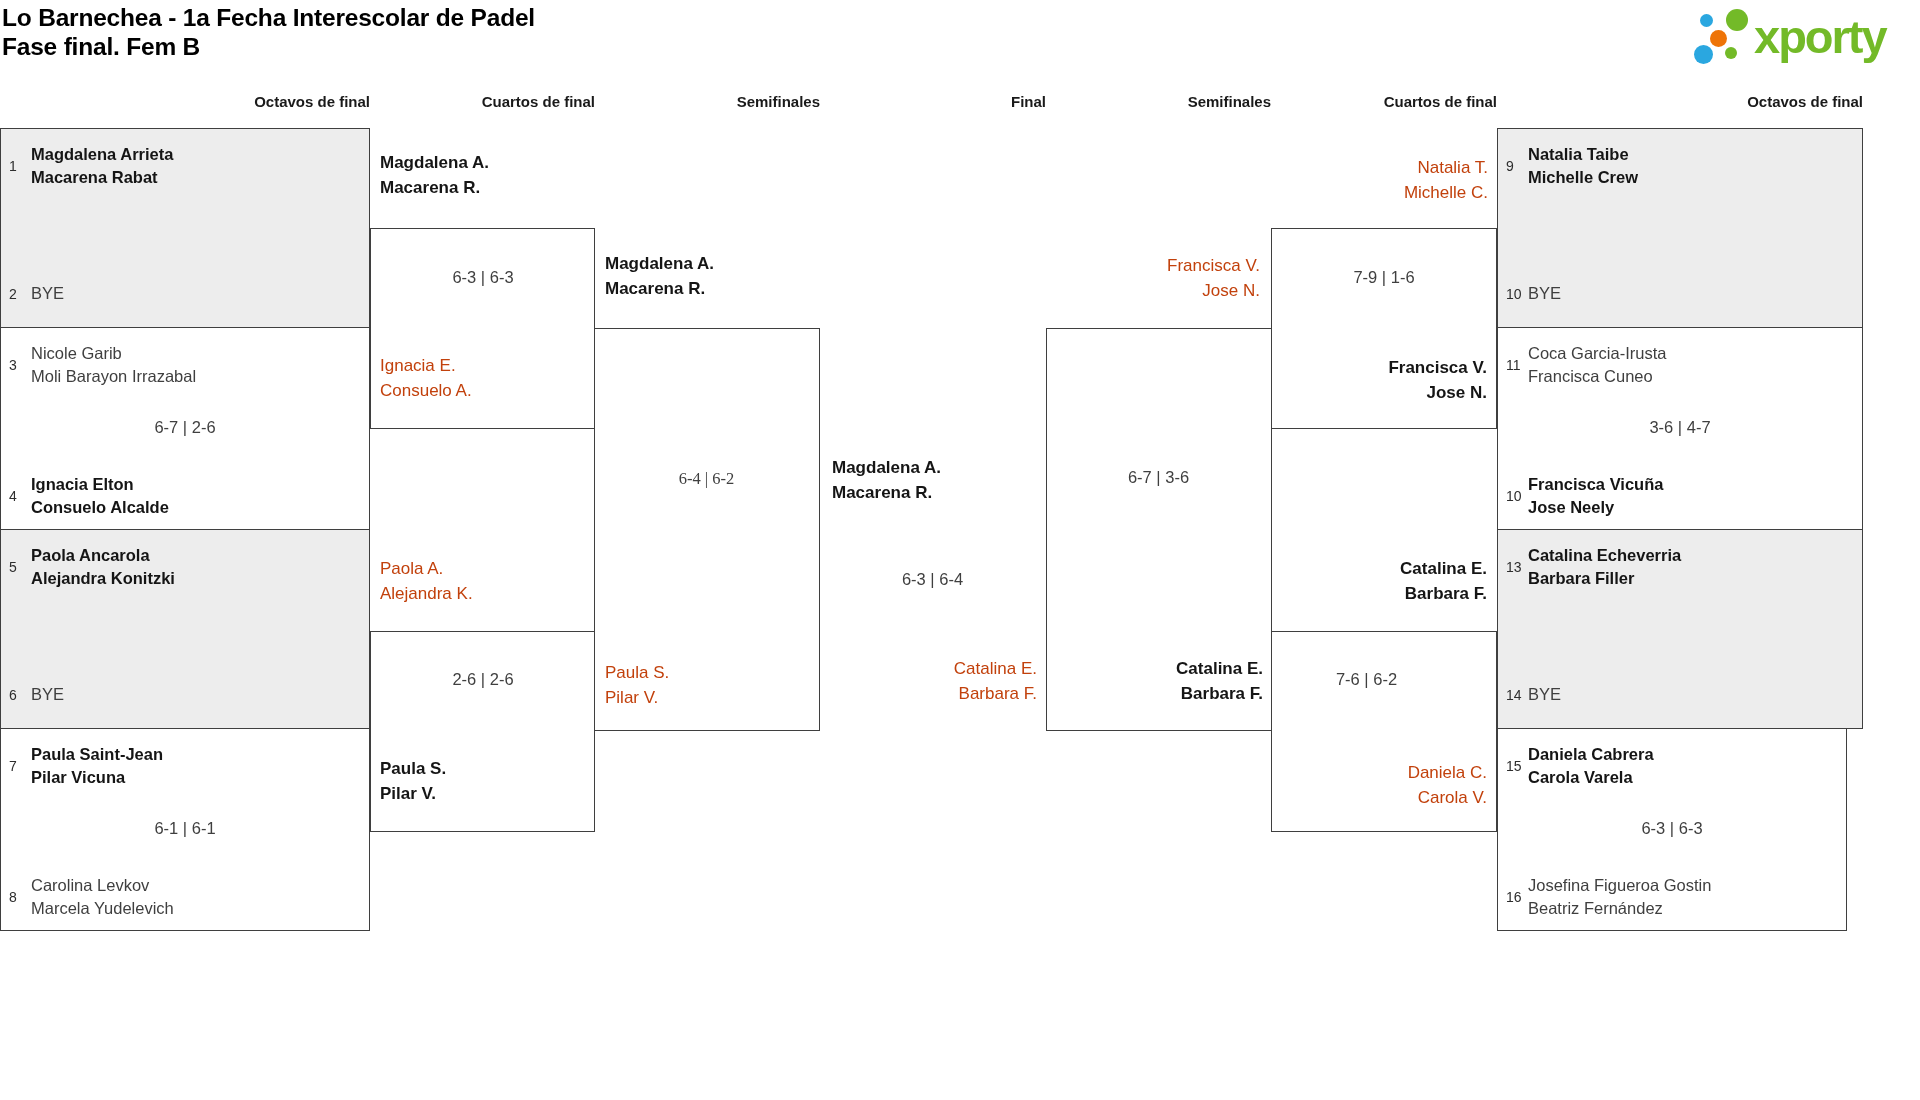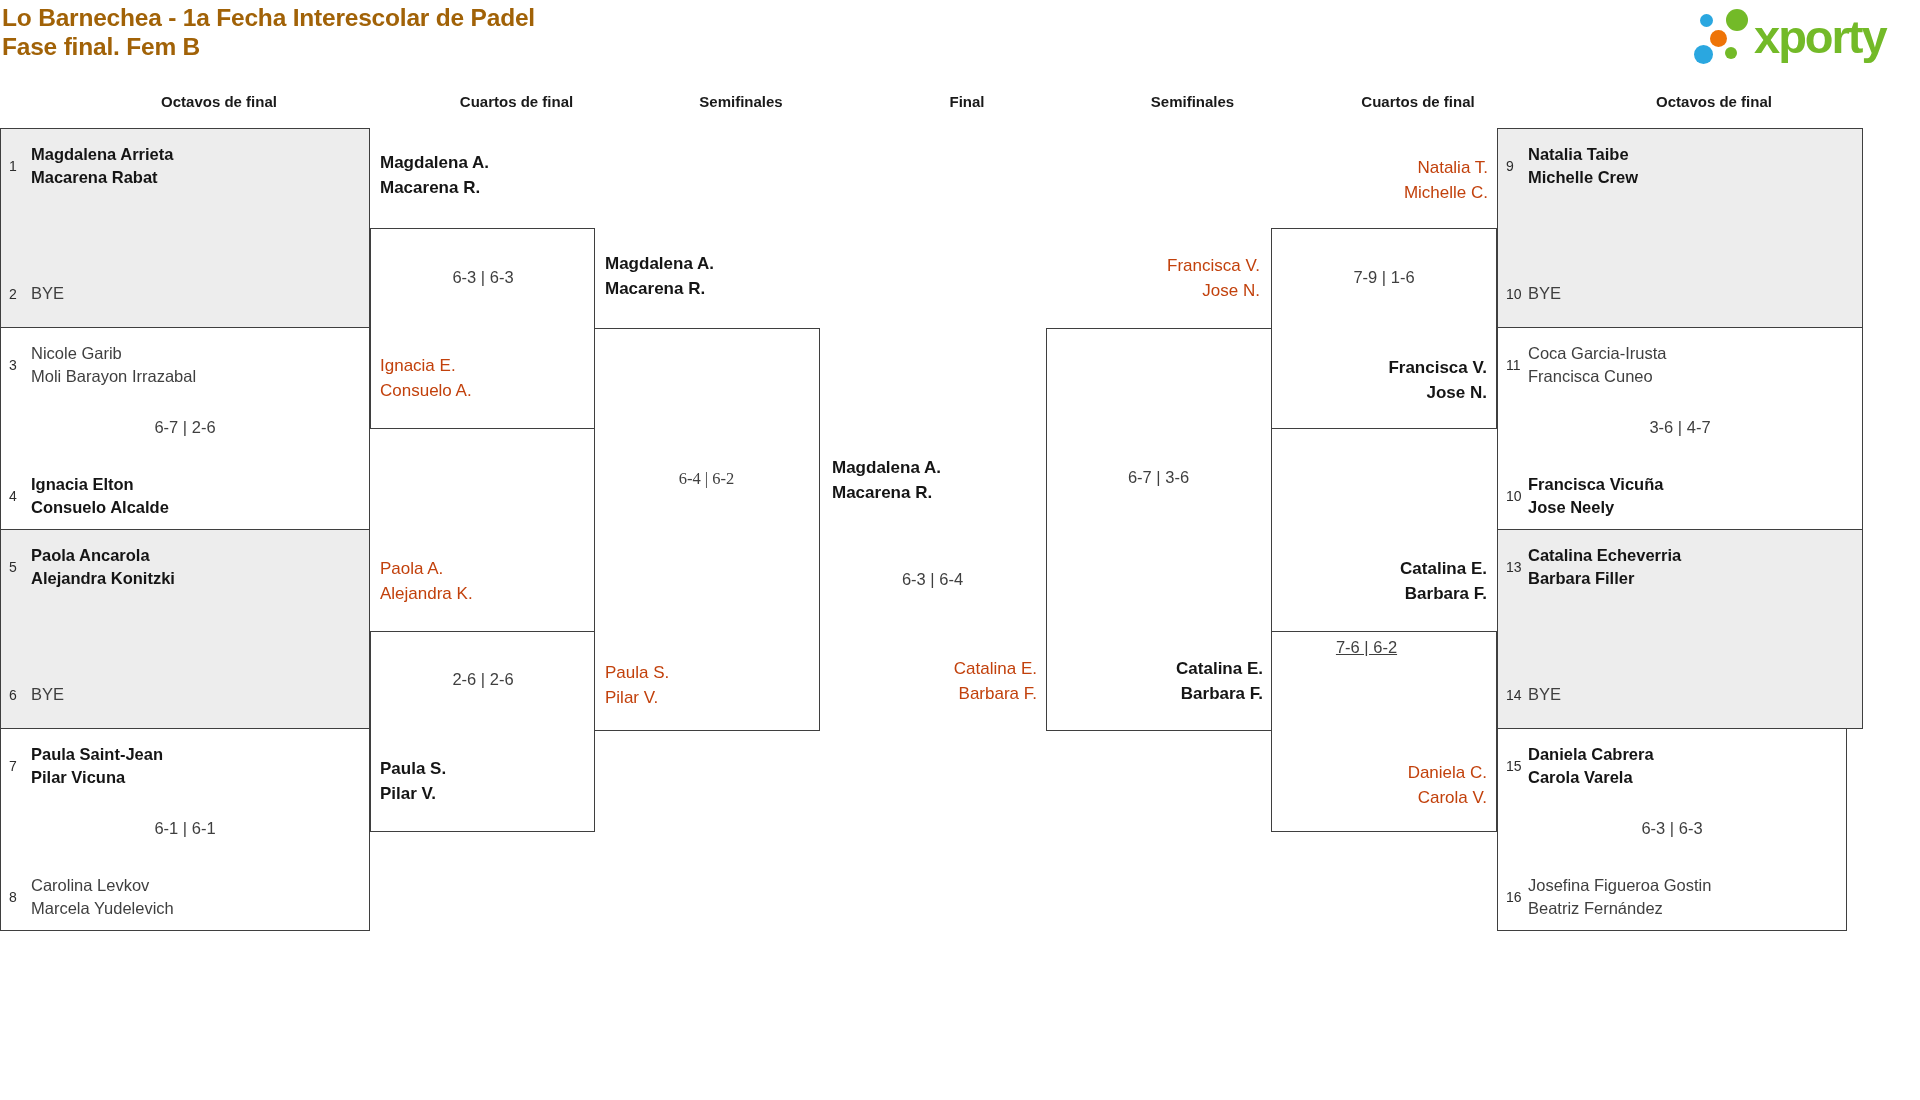--- a/index.html
+++ b/index.html
@@ -1,26 +1,26 @@
 <!DOCTYPE html>
 <html><head>
 <meta charset="utf-8">
 <style>
   html,body{margin:0;padding:0;background:#fff;}
   .page{position:relative;width:1920px;height:1100px;background:#fff;overflow:hidden;
         font-family:"Liberation Sans","DejaVu Sans",sans-serif;}
   .title{position:absolute;left:2px;top:3px;font-size:24.5px;font-weight:700;
-         line-height:29px;color:#a16207;letter-spacing:-0.2px;}
+         line-height:29px;color:#000000;letter-spacing:-0.2px;}
   
   .logo{position:absolute;left:1690px;top:5px;width:228px;height:62px;}
   .dot{position:absolute;border-radius:50%;}
   .logo-text{position:absolute;left:64px;top:4px;font-size:47px;font-weight:700;
              letter-spacing:-2px;color:#73ba28;}
   
-  .rh{position:absolute;top:93px;text-align:center;font-size:15px;font-weight:700;color:#1a1a1a;padding-left:34px;}
+  .rh{position:absolute;top:93px;text-align:right;font-size:15px;font-weight:700;color:#1a1a1a;}
   
   .box{position:absolute;border:1.5px solid #3f3f3f;box-sizing:border-box;background:#fff;}
   .box.shaded{background:#ededed;}
   .box.hollow{background:transparent;}
   
   .entry{position:absolute;left:8px;right:6px;display:flex;align-items:center;}
   .entry .seed{width:18px;margin-right:4px;font-size:14px;color:#2d2d2d;flex:none;}
   .entry .nm{font-size:16.5px;line-height:23px;color:#3f3f3f;}
   .entry .nm .l{display:block;}
   .entry.winner .nm{font-weight:700;color:#151515;}
@@ -255,19 +255,19 @@
   <div class="score" style="left:1271px;width:226px;top:266px;">7-9 | 1-6</div>
   <div class="pair right winner" style="left:1271px;width:216px;top:355px;">
     <span class="l">Francisca V.</span>
       <span class="l">Jose N.</span>
   </div>
 
   <div class="pair right winner" style="left:1271px;width:216px;top:556px;">
     <span class="l">Catalina E.</span>
       <span class="l">Barbara F.</span>
   </div>
-  <div class="score" style="left:1271px;width:191px;top:636px;text-decoration:underline;">7-6 | 6-2</div>
+  <div class="score" style="left:1271px;width:191px;top:668px;">7-6 | 6-2</div>
   <div class="pair right" style="left:1271px;width:216px;top:760px;">
     <span class="l">Daniela C.</span>
       <span class="l">Carola V.</span>
   </div>
 
 </div>
 
 </body></html>

